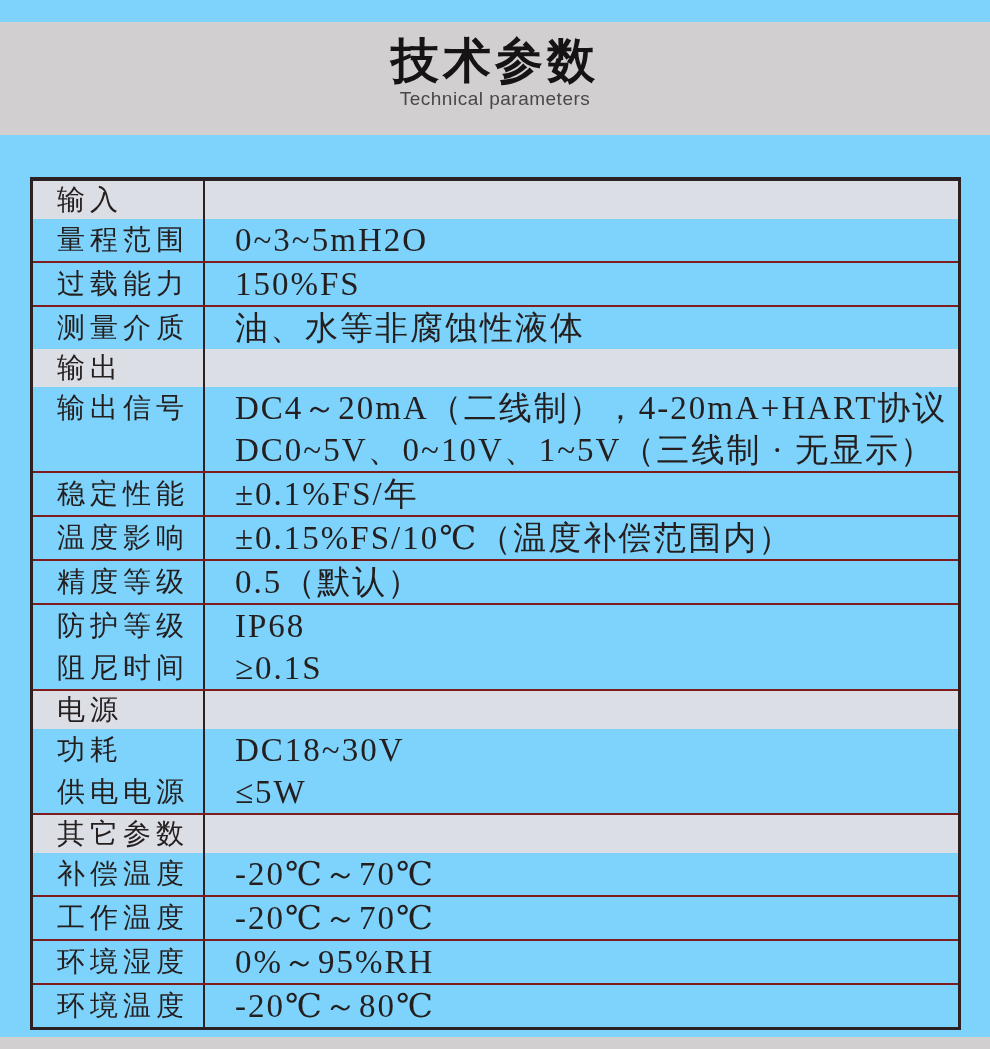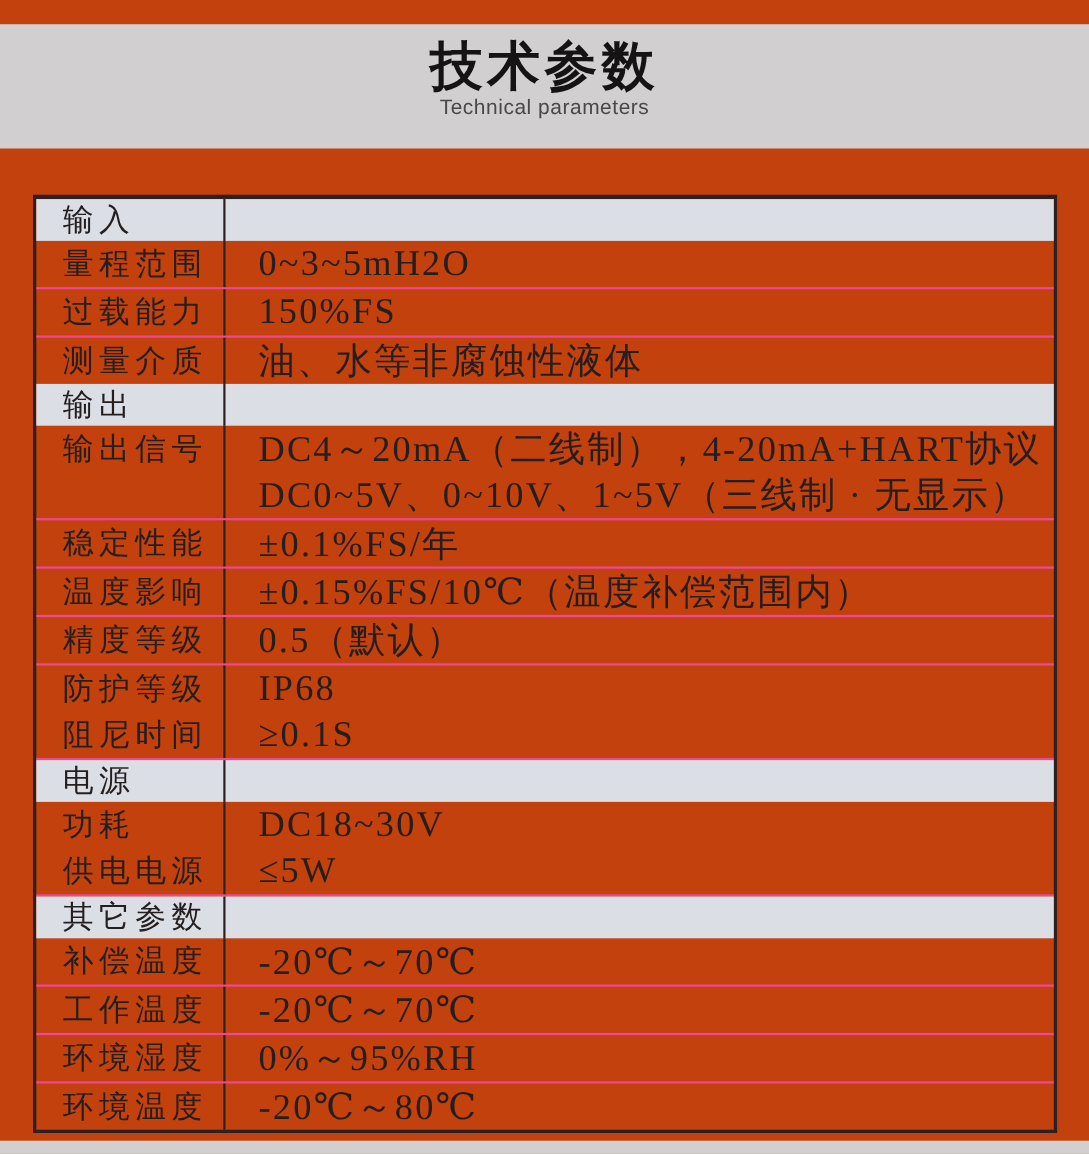--- a/index.html
+++ b/index.html
@@ -1,19 +1,19 @@
 <!DOCTYPE html>
 <html><head>
 <meta charset="utf-8">
 <style>
   html,body{margin:0;padding:0;}
   .page{
     position:relative;
     width:990px;height:1049px;
-    background:#c2410c;
+    background:#7dd3fc;
     font-family:"Liberation Serif","DejaVu Serif",serif;
     overflow:hidden;
   }
   .banner{
     position:absolute;left:0;top:22px;width:990px;height:113px;
     background:#d1cfd0;text-align:center;
   }
   .banner .title{
     margin-top:13px;
     font-family:"Liberation Sans","DejaVu Sans",sans-serif;
@@ -23,21 +23,21 @@
   .banner .subtitle{
     font-family:Liberation Sans, sans-serif;
     font-size:19px;line-height:24px;color:#4b4747;letter-spacing:0.5px;
   }
   .spec-table{
     position:absolute;left:30px;top:177px;width:931px;
     border:3px solid #2b2123;border-top-width:4px;
     box-sizing:border-box;
   }
   .row{display:flex;justify-content:space-between;}
-  .row.divider{border-bottom:2px solid #ec4899;}
+  .row.divider{border-bottom:2px solid #7f1d1d;}
   .row.section{background:#dbdee5;}
   .cell-label{
     width:172px;flex:0 0 172px;
     border-right:2px solid #2b2123;
     padding-left:24px;box-sizing:border-box;
   }
   .cell-value{flex:1;padding-left:30px;box-sizing:border-box;}
   .line{
     height:42px;display:flex;align-items:center;
     font-size:28px;color:#241e1e;white-space:nowrap;

